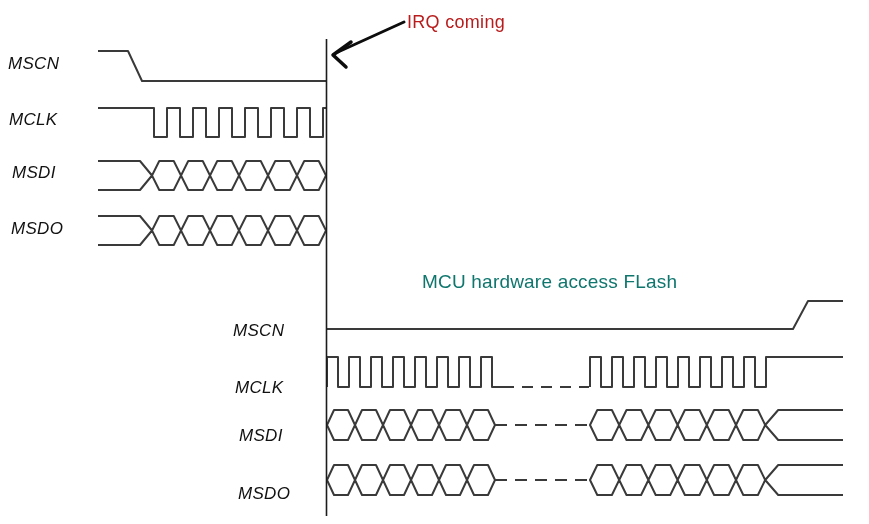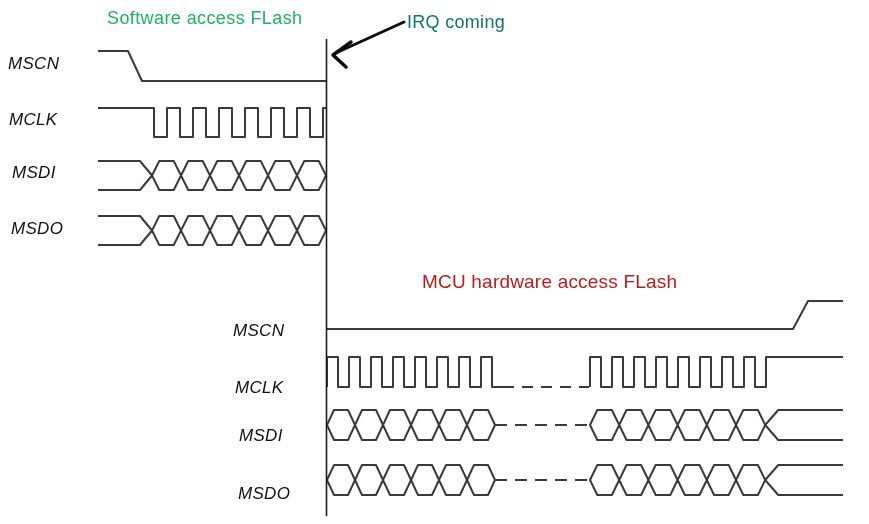--- a/index.html
+++ b/index.html
@@ -44,16 +44,15 @@
   <div id="labels-layer">
       <div class="sig-label" style="left: 8px; top: 64px; color: rgb(17, 17, 17);">MSCN</div>
       <div class="sig-label" style="left: 9px; top: 120px; color: rgb(17, 17, 17);">MCLK</div>
       <div class="sig-label" style="left: 12px; top: 173px; color: rgb(17, 17, 17);">MSDI</div>
       <div class="sig-label" style="left: 11px; top: 229px; color: rgb(17, 17, 17);">MSDO</div>
       <div class="sig-label" style="left: 233px; top: 331px; color: rgb(17, 17, 17);">MSCN</div>
       <div class="sig-label" style="left: 235px; top: 388px; color: rgb(17, 17, 17);">MCLK</div>
       <div class="sig-label" style="left: 239px; top: 436px; color: rgb(17, 17, 17);">MSDI</div>
       <div class="sig-label" style="left: 238px; top: 494px; color: rgb(17, 17, 17);">MSDO</div>
     </div>
-  <div class="title" id="title-software" style="color: rgb(31, 178, 94);">Software access FLash</div>
-  <div class="title" id="title-irq" style="color: #0f766e;">IRQ coming</div>
-  <div class="title" id="title-mcu" style="color: #b91c1c;">MCU hardware access FLash</div>
+  <div class="title" id="title-irq" style="color: #b91c1c;">IRQ coming</div>
+  <div class="title" id="title-mcu" style="color: #0f766e;">MCU hardware access FLash</div>
 </div>
 
 </body></html>

